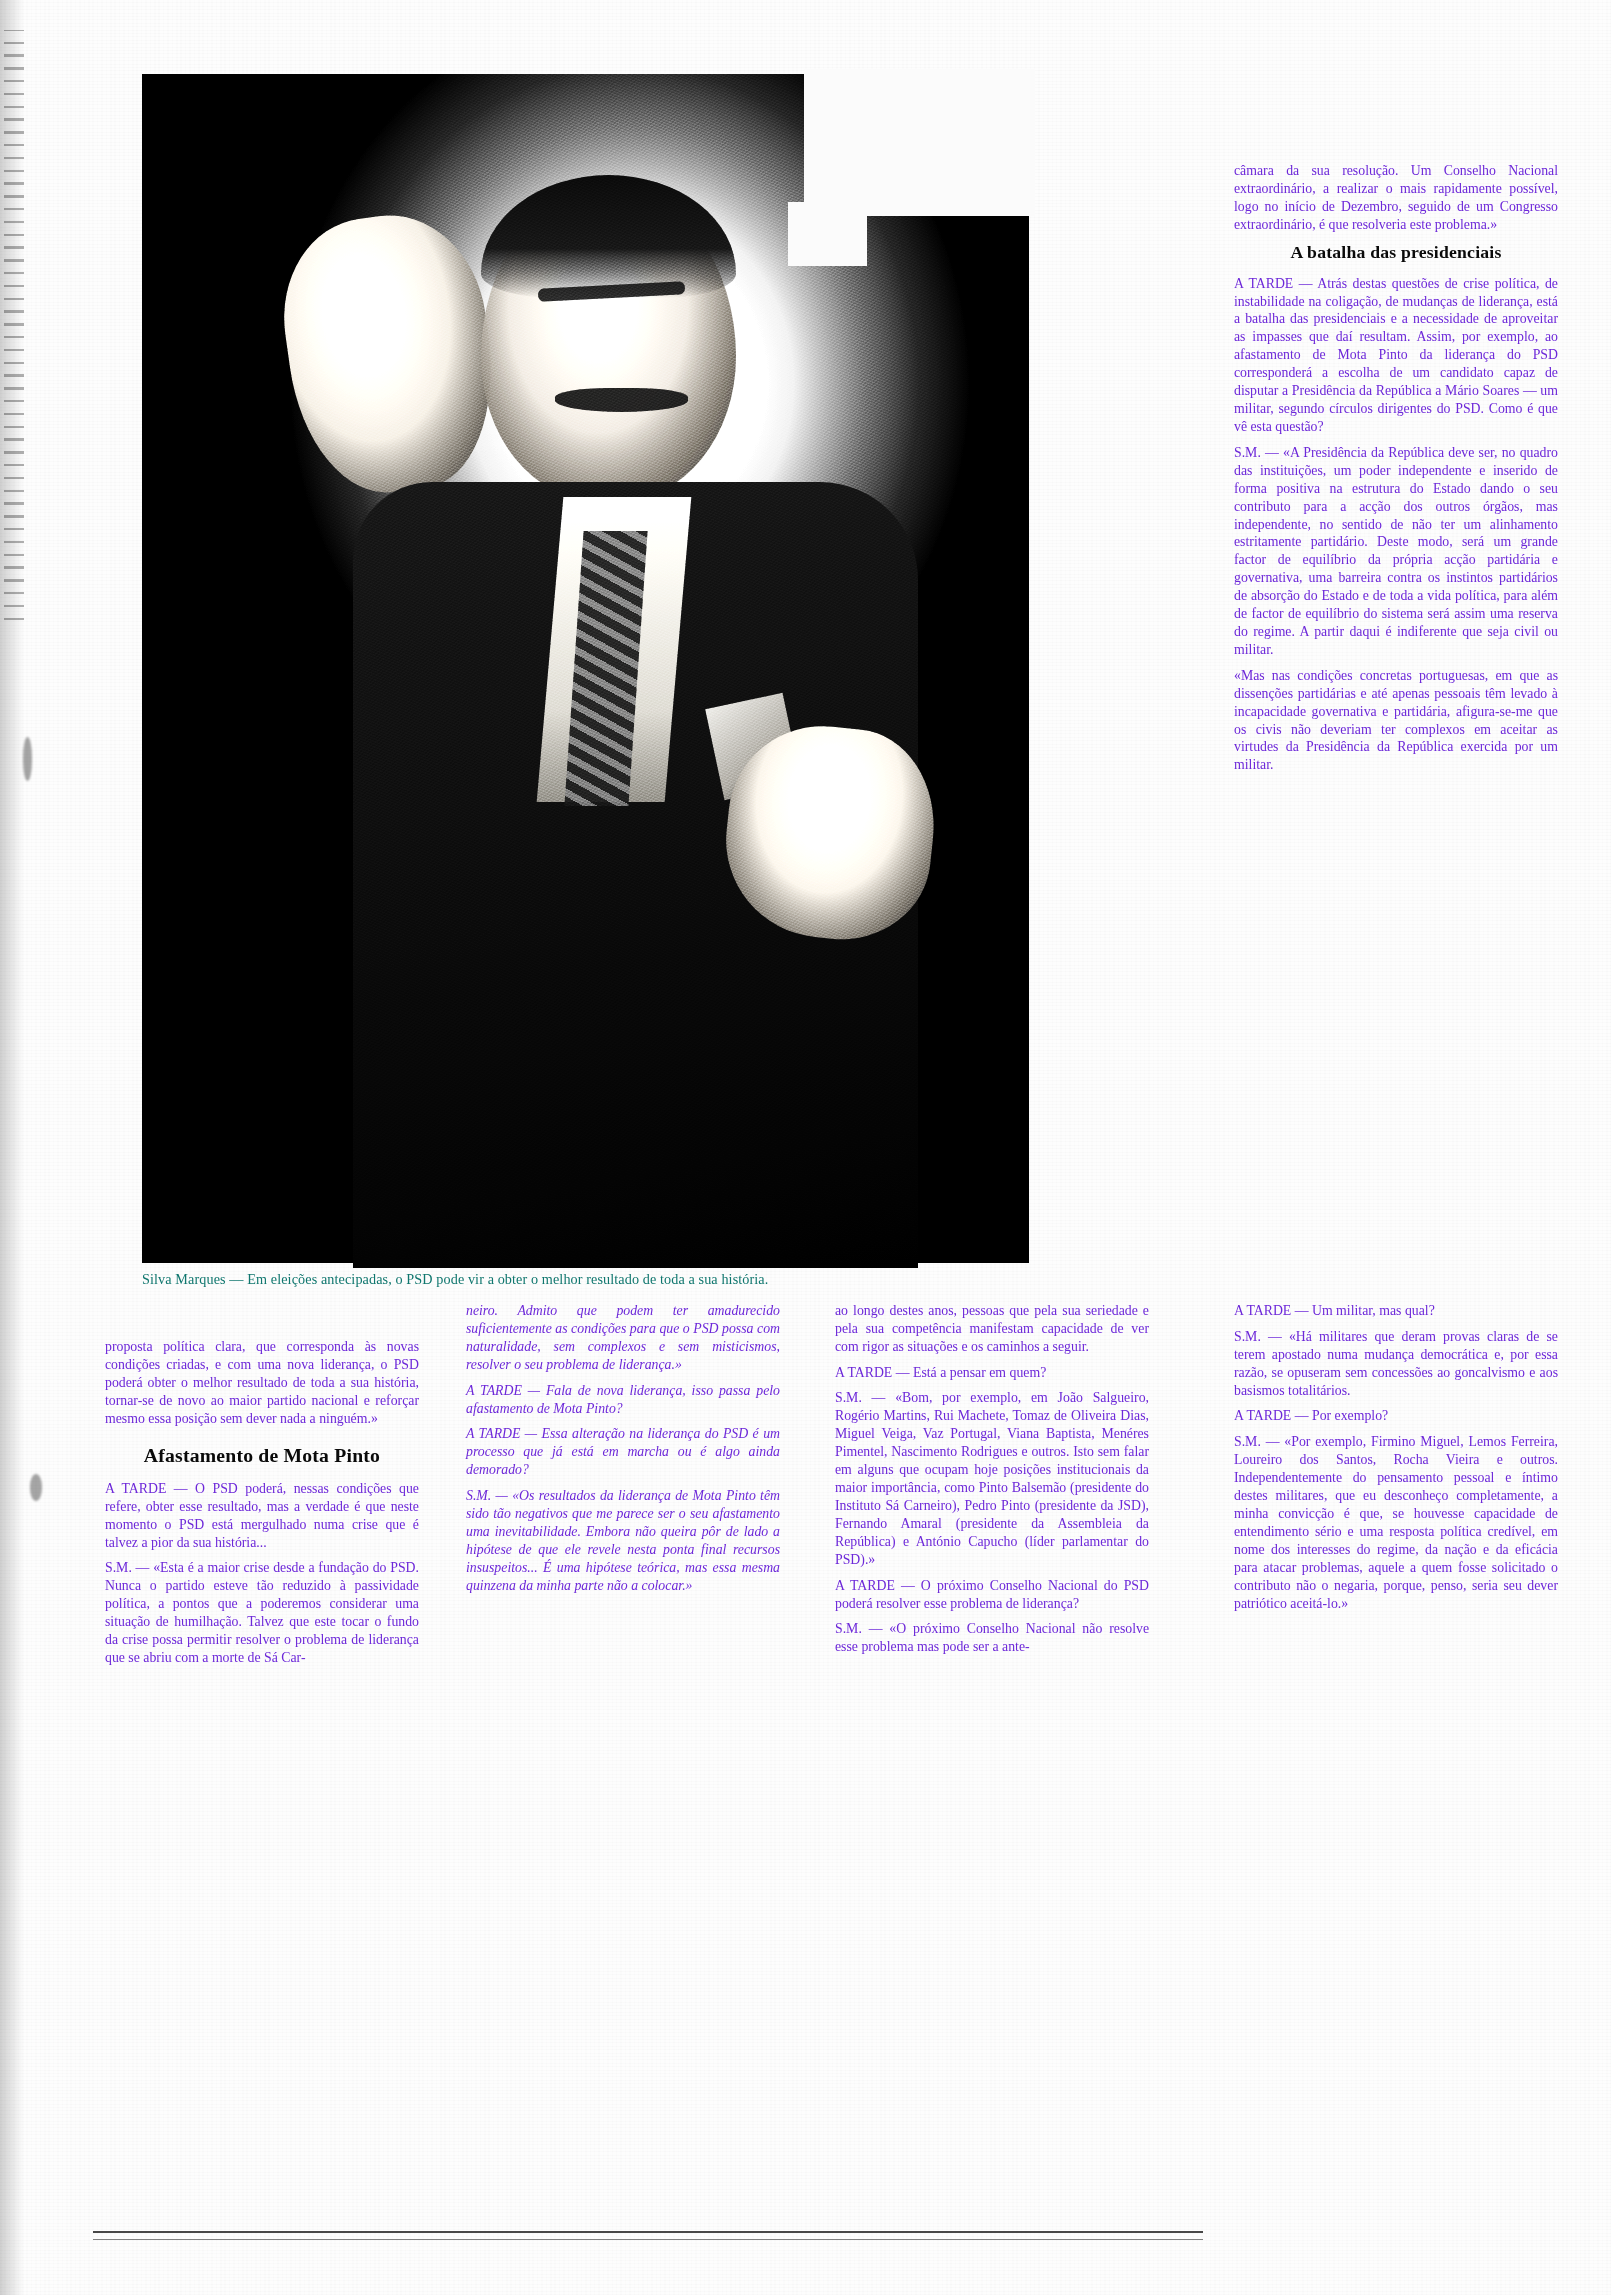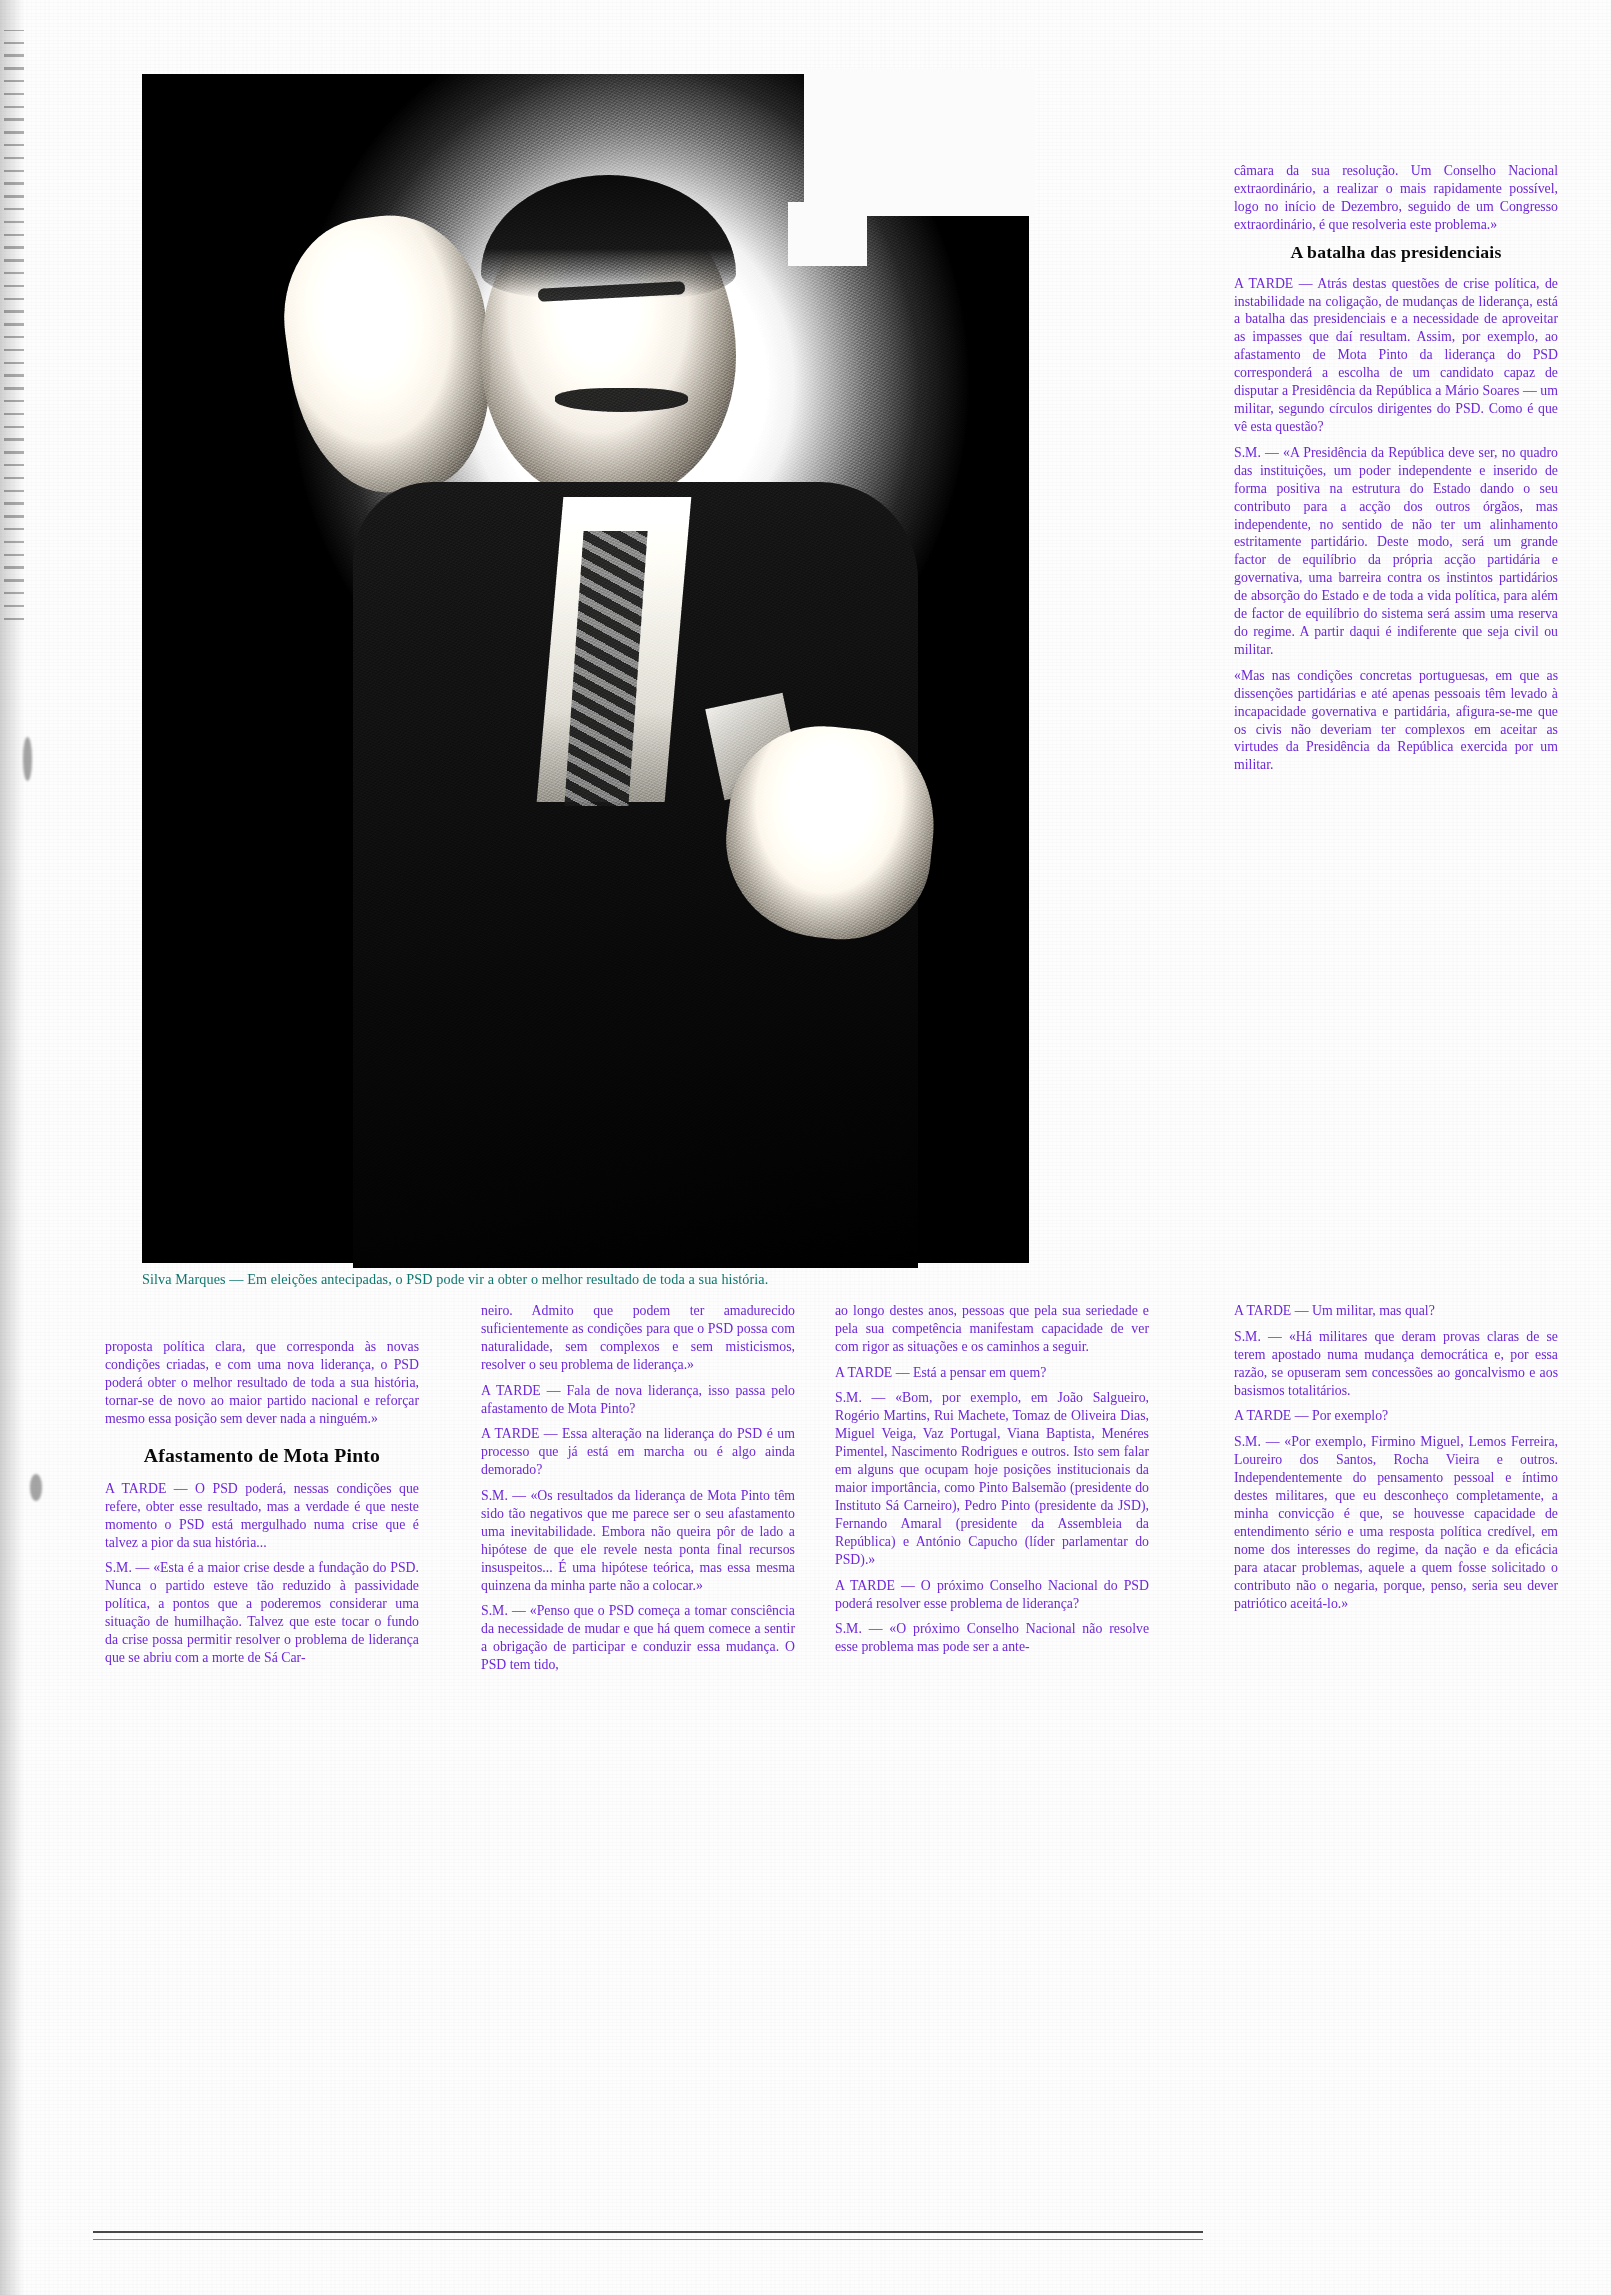--- a/index.html
+++ b/index.html
@@ -193,21 +193,21 @@
     top: 1302px;
     width: 1469px;
     height: 934px;
   }
   .col {
     position: absolute;
     top: 0;
     width: 314px;
   }
   .col1 { left: 12px; margin-top: 36px; }
-  .col2 { left: 388px; }
+  .col2 { left: 373px; font-style: italic; }
   .col3 { left: 742px; }
   .col4 { left: 1141px; width: 324px; }
 
   p {
     margin: 0 0 7.9px 0;
     font-size: 13.8px;
     line-height: 1.30;
     text-align: justify;
     text-justify: inter-word;
     hyphens: auto;
@@ -296,21 +296,20 @@
       <div class="subhead">Afastamento de Mota Pinto</div>
       <p>A TARDE — O PSD poderá, nessas condições que refere, obter esse resultado, mas a verdade é que neste momento o PSD está mergulhado numa crise que é talvez a pior da sua história...</p>
       <p>S.M. — «Esta é a maior crise desde a fundação do PSD. Nunca o partido esteve tão reduzido à passividade política, a pontos que a poderemos considerar uma situação de humilhação. Talvez que este tocar o fundo da crise possa permitir resolver o problema de liderança que se abriu com a morte de Sá Car-</p>
     </div>
 
     <div class="col col2">
       <p>neiro. Admito que podem ter amadurecido suficientemente as condições para que o PSD possa com naturalidade, sem complexos e sem misticismos, resolver o seu problema de liderança.»</p>
       <p>A TARDE — Fala de nova liderança, isso passa pelo afastamento de Mota Pinto?</p>
       <p>A TARDE — Essa alteração na liderança do PSD é um processo que já está em marcha ou é algo ainda demorado?</p>
       <p>S.M. — «Os resultados da liderança de Mota Pinto têm sido tão negativos que me parece ser o seu afastamento uma inevitabilidade. Embora não queira pôr de lado a hipótese de que ele revele nesta ponta final recursos insuspeitos... É uma hipótese teórica, mas essa mesma quinzena da minha parte não a colocar.»</p>
-      <p>S.M. — «Penso que o PSD começa a tomar consciência da necessidade de mudar e que há quem comece a sentir a obrigação de participar e conduzir essa mudança. O PSD tem tido,</p>
     </div>
 
     <div class="col col3">
       <p>ao longo destes anos, pessoas que pela sua seriedade e pela sua competência manifestam capacidade de ver com rigor as situações e os caminhos a seguir.</p>
       <p>A TARDE — Está a pensar em quem?</p>
       <p>S.M. — «Bom, por exemplo, em João Salgueiro, Rogério Martins, Rui Machete, Tomaz de Oliveira Dias, Miguel Veiga, Vaz Portugal, Viana Baptista, Menéres Pimentel, Nascimento Rodrigues e outros. Isto sem falar em alguns que ocupam hoje posições institucionais da maior importância, como Pinto Balsemão (presidente do Instituto Sá Carneiro), Pedro Pinto (presidente da JSD), Fernando Amaral (presidente da Assembleia da República) e António Capucho (líder parlamentar do PSD).»</p>
       <p>A TARDE — O próximo Conselho Nacional do PSD poderá resolver esse problema de liderança?</p>
       <p>S.M. — «O próximo Conselho Nacional não resolve esse problema mas pode ser a ante-</p>
     </div>
 

